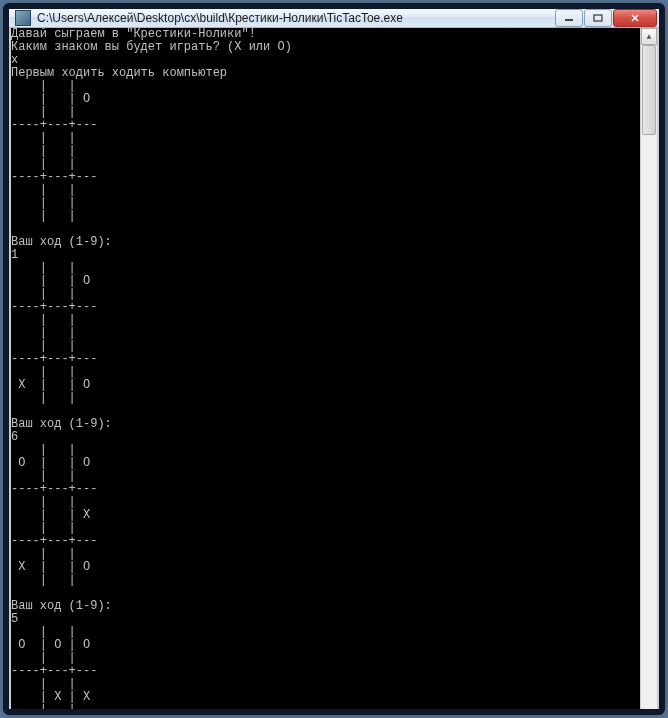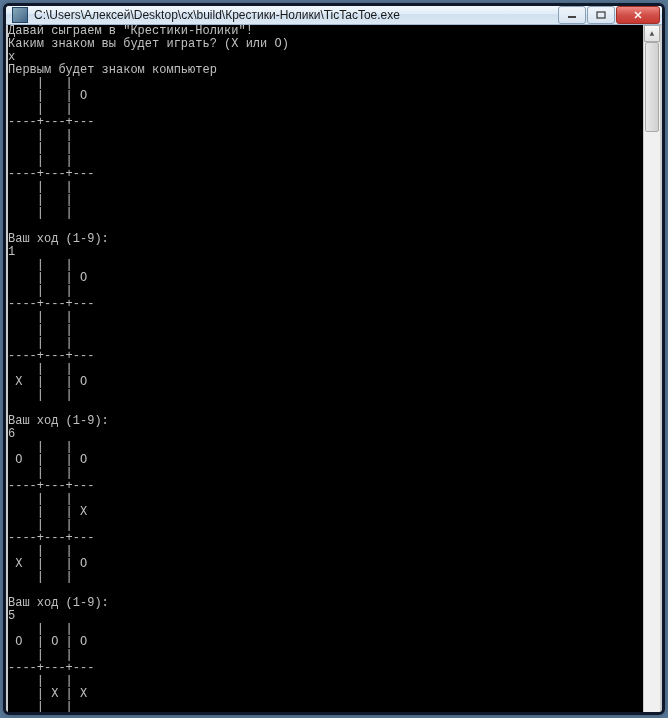--- a/index.html
+++ b/index.html
@@ -10,21 +10,21 @@
     body {
       background: #5a7a9a;
       font-family: 'Consolas', 'Courier New', monospace;
       width: 668px;
       height: 718px;
       overflow: hidden;
       padding: 3px;
     }
     .window {
       background: #fff;
-      border: 3px solid #0f172a;
+      border: 6px solid #0f172a;
       border-radius: 6px;
       box-shadow: 0 0 8px rgba(0,0,0,0.3);
       width: 100%;
       height: 100%;
       display: flex;
       flex-direction: column;
       overflow: hidden;
     }
     .titlebar {
       background: linear-gradient(to bottom, #f4f8fc 0%, #e0ecf8 45%, #d0e0f0 46%, #dce8f4 100%);
@@ -147,21 +147,21 @@
         <svg viewBox="0 0 10 8">
             <path d="M2 1 L8 7 M8 1 L2 7" stroke="currentColor" stroke-width="1.5" fill="none"></path>
           </svg>
       </div>
     </div>
   </div>
   <div class="console-wrap">
     <div class="console"><span>Давай сыграем в "Крестики-Нолики"!</span>
 <span>Каким знаком вы будет играть? (X или O)</span>
 <span>x</span>
-<span>Первым будет знаком компьютер</span>
+<span>Первым ходить ходить компьютер</span>
 <span>    |   |</span>
 <span>    |   | O</span>
 <span>    |   |</span>
 <span>----+---+---</span>
 <span>    |   |</span>
 <span>    |   |</span>
 <span>    |   |</span>
 <span>----+---+---</span>
 <span>    |   |</span>
 <span>    |   |</span>

